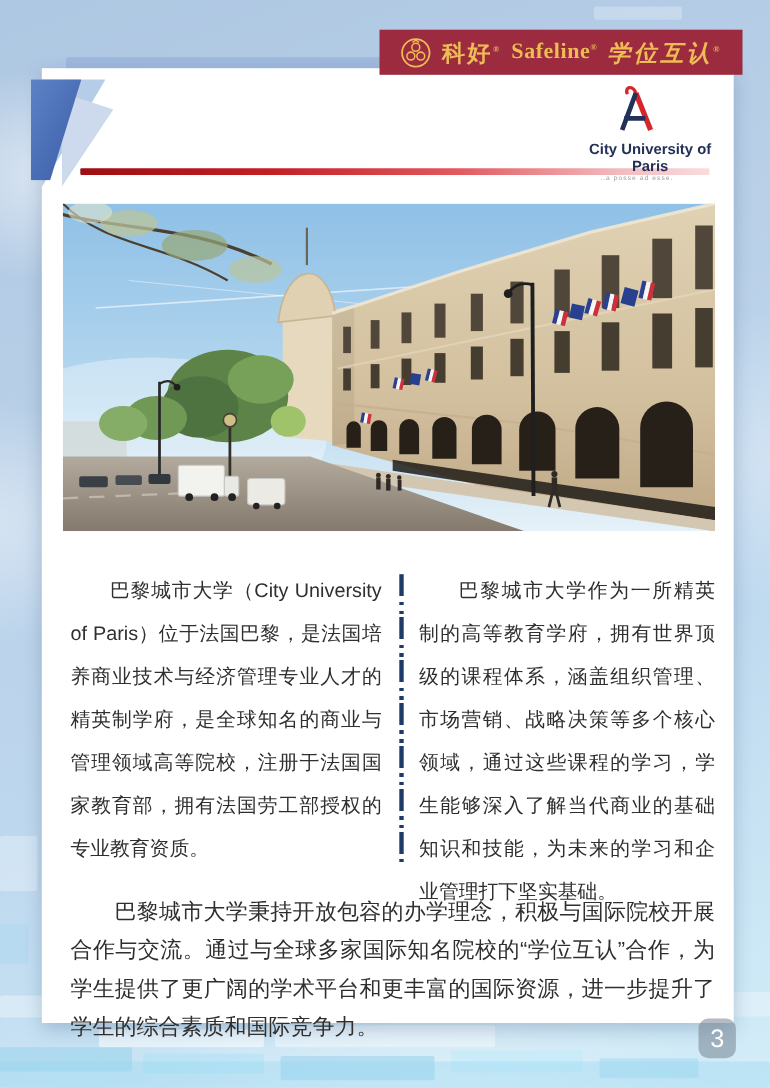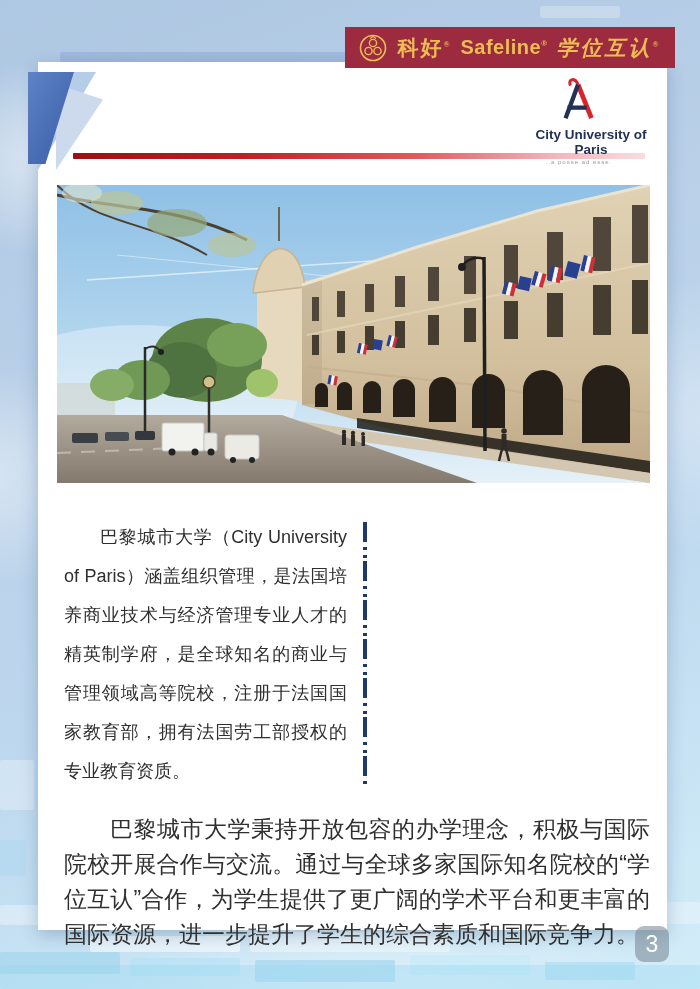--- a/index.html
+++ b/index.html
@@ -27,21 +27,21 @@
   .corner-pale{position:absolute;left:56px;top:84px;width:47px;height:86px;background:#cdd9ec;
     clip-path:polygon(0 0,100% 18%,0 100%);z-index:5;}
   .corner-navy{position:absolute;left:28px;top:72px;width:46px;height:92px;
     background:linear-gradient(120deg,#5d83c6,#3a5ca6);
     clip-path:polygon(0 0,100% 0,38% 100%,0 100%);z-index:6;}
   
   .banner{
     position:absolute;left:345px;top:27px;width:330px;height:41px;background:#9c2b40;z-index:7;
     display:flex;align-items:center;justify-content:center;gap:9px;color:#eebc55;
   }
-  .banner .b{font-weight:bold;font-size:21px;white-space:nowrap;}
+  .banner .b{font-weight:bold;font-size:21px;white-space:nowrap;font-family:Liberation Serif, serif;}
   .banner .b sup{font-size:8px;vertical-align:super;}
   .banner .zh1{font-family:"Liberation Serif",serif;letter-spacing:2px;}
   .banner .en{font-size:20px;letter-spacing:.5px;}
   .banner .zh2{font-family:"Liberation Serif",serif;font-style:italic;letter-spacing:3px;font-weight:bold;}
   
   .title-zh{position:absolute;left:98px;top:74px;font-size:47px;font-weight:800;color:#d3262a;
     letter-spacing:5px;z-index:6;}
   .title-en{position:absolute;left:101px;top:132px;font-family:"Liberation Serif",serif;
     font-size:20px;color:#8a8a8a;z-index:6;}
   .red-line{position:absolute;left:73px;top:153px;width:572px;height:6px;border-radius:1px;
@@ -57,21 +57,21 @@
   .cols{position:absolute;left:64px;top:518px;width:586px;display:flex;}
   .col{font-size:18px;line-height:39px;color:#2f2f2f;text-align:justify;}
   .col p{margin:0;text-indent:2em;}
   .col.l{width:283px;}
   .col.r{flex:1;}
   .vdiv{width:4px;height:262px;margin:4px 14px 0 16px;
     background:repeating-linear-gradient(180deg,
       #1d3a6b 0 20px,transparent 20px 25px,
       #1d3a6b 25px 28px,transparent 28px 33px,
       #1d3a6b 33px 36px,transparent 36px 39px);}
-  .footerp{position:absolute;left:64px;top:812px;width:586px;font-size:23px;line-height:35px;
+  .footerp{position:absolute;left:64px;top:812px;width:586px;font-size:20px;line-height:35px;
     color:#2f2f2f;text-align:justify;}
   .footerp p{margin:0;text-indent:2em;}
   
   .badge{position:absolute;left:635px;top:926px;width:34px;height:36px;border-radius:9px;
     background:rgba(118,132,145,.55);color:#ffffff;font-size:23px;display:flex;
     align-items:center;justify-content:center;z-index:8;}
 </style>
 </head>
 <body>
 
@@ -296,23 +296,26 @@
           <rect x="304.5" y="251" width="3.5" height="10"></rect>
         <circle cx="447" cy="246" r="2.8"></circle>
           <rect x="444.5" y="249" width="5" height="15"></rect>
         <path d="M445,264 L442,276 M449,264 L452,276" stroke="#2f2a26" stroke-width="2.5" fill="none"></path>
       </g>
     </svg>
   </div>
 
   <div class="cols">
     <div class="col l">
-      <p>巴黎城市大学（City University of Paris）涵盖组织管理，是法国培养商业技术与经济管理专业人才的精英制学府，是全球知名的商业与管理领域高等院校，注册于法国国家教育部，拥有法国劳工部授权的专业教育资质。</p>
+      <p>巴黎城市大学（City University of Paris）位于法国巴黎，是法国培养商业技术与经济管理专业人才的精英制学府，是全球知名的商业与管理领域高等院校，注册于法国国家教育部，拥有法国劳工部授权的专业教育资质。</p>
     </div>
     <div class="vdiv"></div>
+    <div class="col r">
+      <p>巴黎城市大学作为一所精英制的高等教育学府，拥有世界顶级的课程体系，涵盖组织管理、市场营销、战略决策等多个核心领域，通过这些课程的学习，学生能够深入了解当代商业的基础知识和技能，为未来的学习和企业管理打下坚实基础。</p>
+    </div>
   </div>
 
   <div class="footerp">
     <p>巴黎城市大学秉持开放包容的办学理念，积极与国际院校开展合作与交流。通过与全球多家国际知名院校的“学位互认”合作，为学生提供了更广阔的学术平台和更丰富的国际资源，进一步提升了学生的综合素质和国际竞争力。</p>
   </div>
 
   <div class="badge">3</div>
 
 </div>
 

